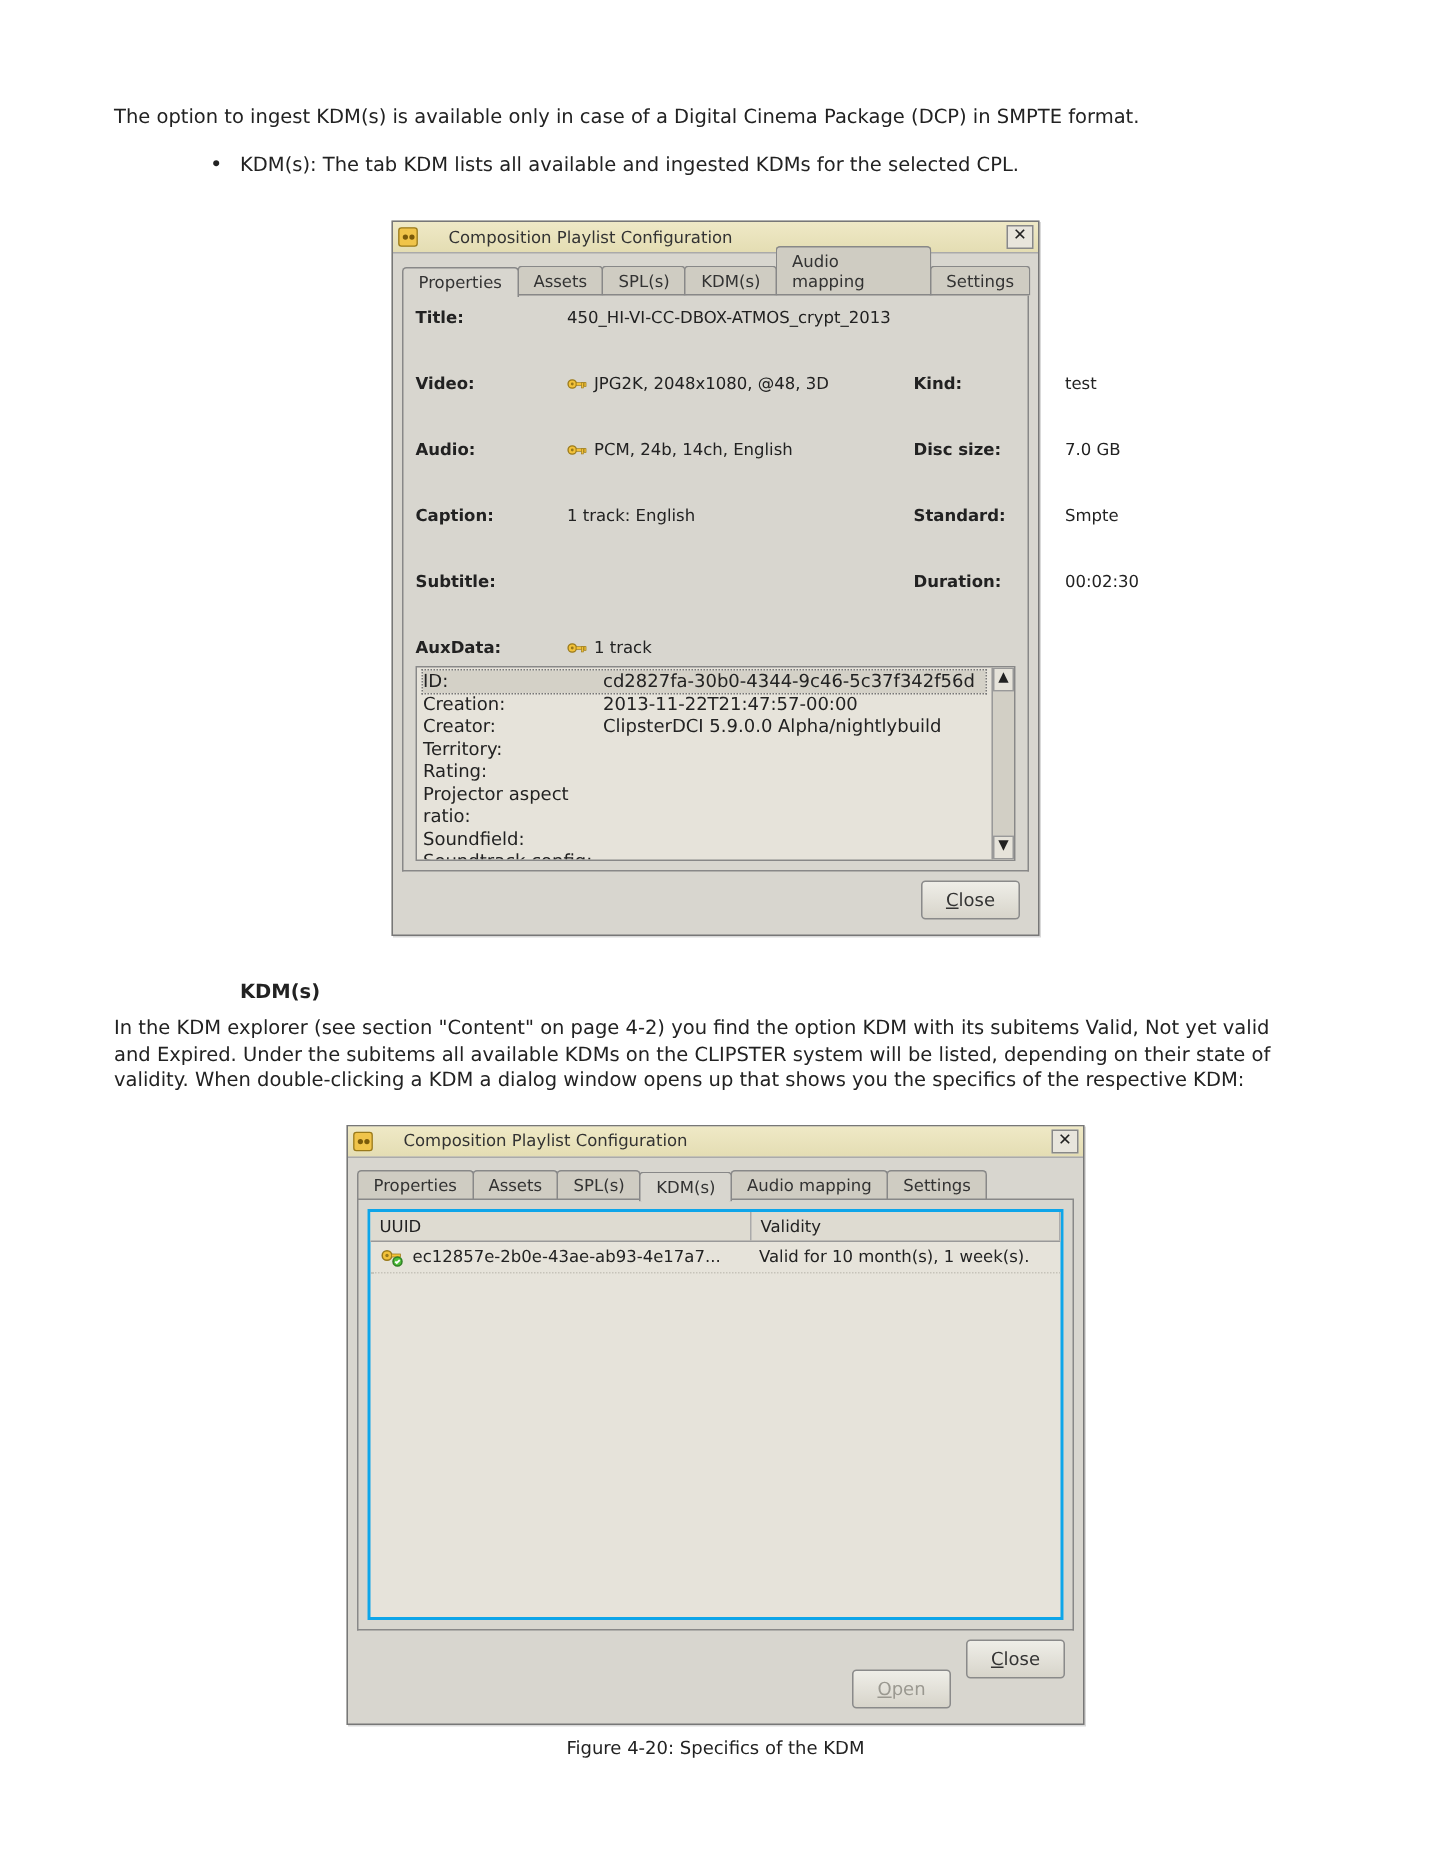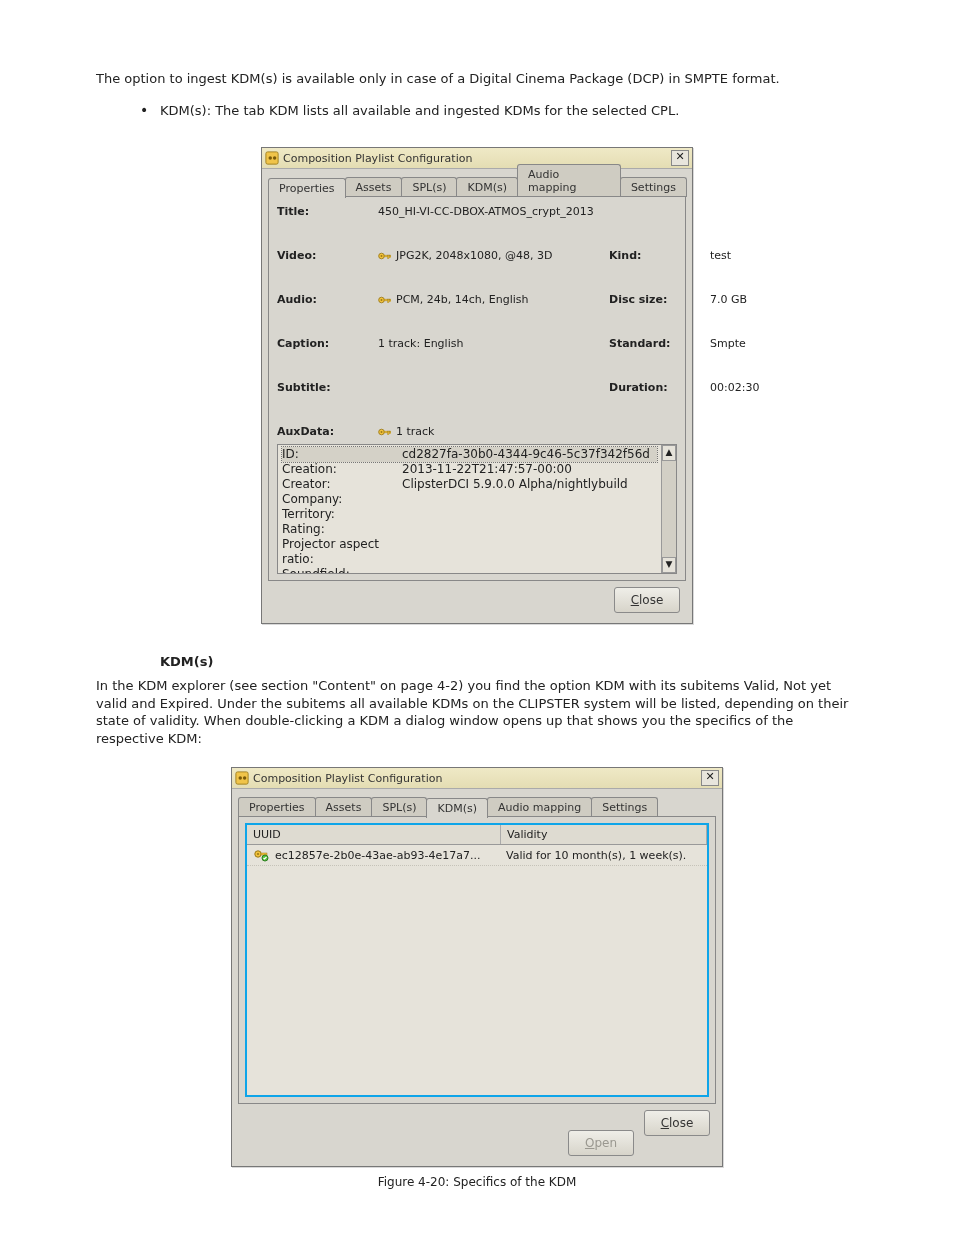--- a/index.html
+++ b/index.html
@@ -8,21 +8,21 @@
     font-family:"DejaVu Sans","Liberation Sans",Arial,sans-serif;
     font-size:12px;
     color:#222;
     width:954px;
   }
   .page{
     width:954px;
     padding:0;
   }
   .para{
-    margin:0 100px 0 96px;
+    margin:0 100px 0 76px;
     line-height:1.35;
     font-size:13px;
   }
   .bullet{
     display:flex;
     margin:0 100px 0 140px;
     font-size:13px;
   }
   .bullet .dot{
     width:20px;
@@ -56,21 +56,21 @@
     font-size:11px;
     color:#222;
   }
   .dlg-titlebar{
     height:20px;
     background:linear-gradient(#efe9c6,#e4ddb3);
     border-bottom:1px solid #aaa;
     display:flex;
     align-items:center;
     padding:0 3px;
-    gap:4px;
+    gap:20px;
   }
   .dlg-appicon{
     width:14px;height:14px;flex:0 0 14px;
   }
   .dlg-title{
     flex:1;
     font-size:11px;
     color:#333;
     white-space:nowrap;
     overflow:hidden;
@@ -351,24 +351,20 @@
               </div>
               <div class="mrow">
                 <span class="mlab">Creation:</span>
                 <span class="mval">2013-11-22T21:47:57-00:00</span>
               </div>
               <div class="mrow">
                 <span class="mlab">Creator:</span>
                 <span class="mval">ClipsterDCI 5.9.0.0 Alpha/nightlybuild</span>
               </div>
               <div class="mrow">
-                <span class="mlab">Company:</span>
-                <span class="mval"></span>
-              </div>
-              <div class="mrow">
                 <span class="mlab">Territory:</span>
                 <span class="mval"></span>
               </div>
               <div class="mrow">
                 <span class="mlab">Rating:</span>
                 <span class="mval"></span>
               </div>
               <div class="mrow">
                 <span class="mlab">Projector aspect ratio:</span>
                 <span class="mval"></span>

